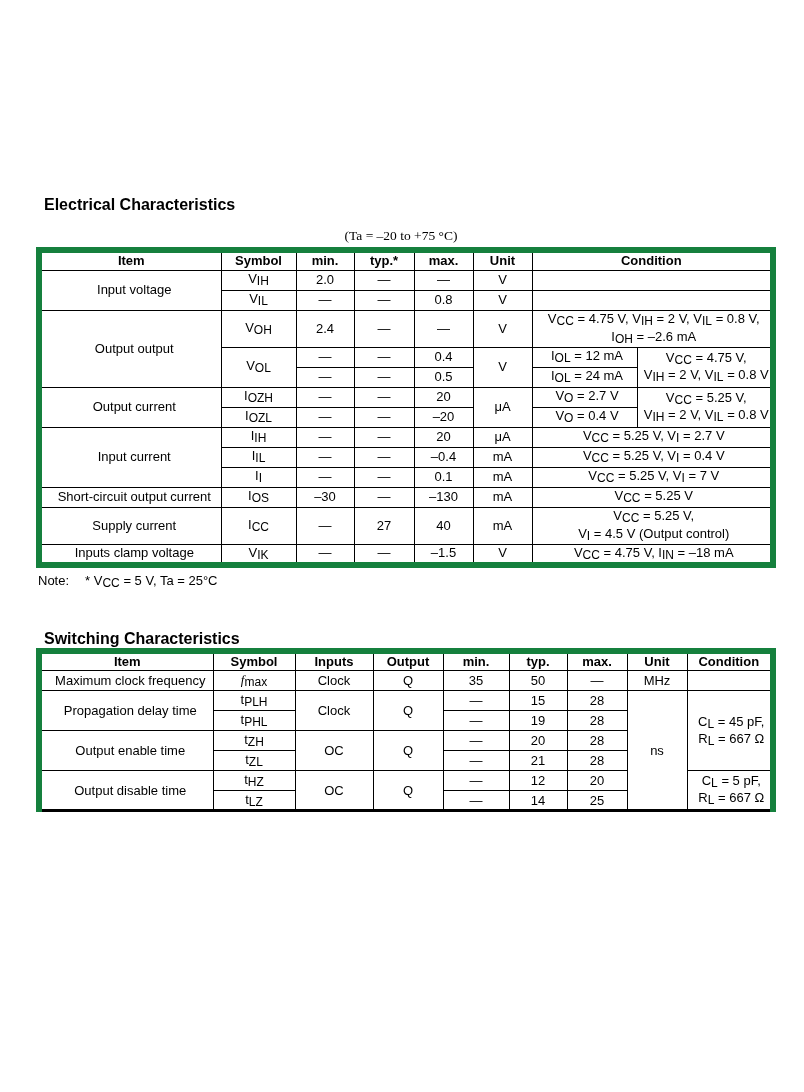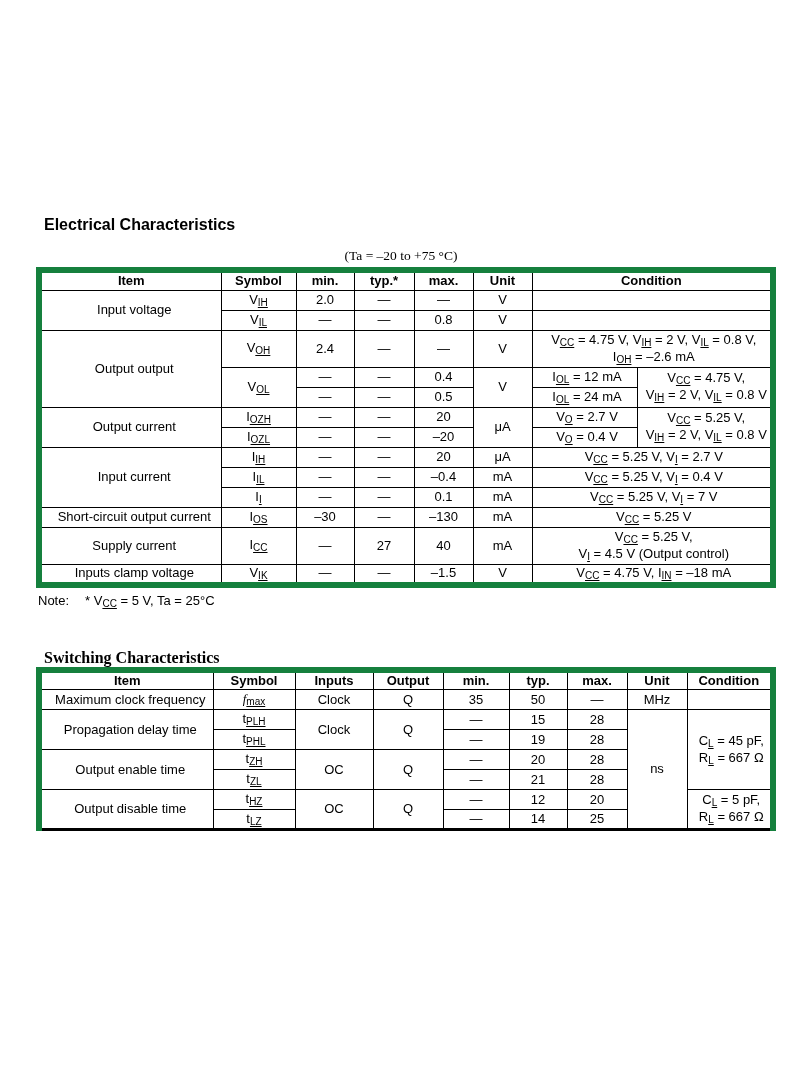--- a/index.html
+++ b/index.html
@@ -4,27 +4,27 @@
 <style>
   * { margin:0; padding:0; box-sizing:border-box; }
   html,body { background:#fff; }
   body {
     width:804px; height:1092px;
     font-family:"Liberation Sans", sans-serif;
     color:#000;
     position:relative;
     overflow:hidden;
   }
-  .content { padding-left:36px; padding-right:38px;margin-top:20px; }
+  .content { padding-left:36px; padding-right:38px; }
   .section-title {
     font-size:16px; font-weight:bold; margin-left:8px;
     font-family:"Liberation Sans", sans-serif;
   }
   #elec-title { padding-top:196px; }
-  #switch-title { margin-top:40px;font-family:Liberation Serif, serif; }
+  #switch-title { margin-top:40px; }
   .temp-note {
     text-align:center;
     font-family:"Liberation Serif", serif;
     font-size:13.5px;
     margin-top:14px;
     margin-bottom:3px;
   }
   table.dtable {
     border-collapse:collapse;
     width:734px;
@@ -40,21 +40,21 @@
     white-space:nowrap;
     vertical-align:middle;
     font-size:13px;
   }
   table.dtable th { font-weight:bold; text-align:center; }
   td.c { text-align:center; }
   td.l { text-align:center; padding-left:6px; }
   td.cond { text-align:center; padding-left:5px; }
   tr.tall > td { height:37px; }
   #switch-table { border-bottom:3px solid #000; }
-  sub { font-size:10px; vertical-align:-2px; letter-spacing:0;text-decoration:underline; }
+  sub { font-size:12px; vertical-align:-2px; letter-spacing:0; }
   i { font-style:italic; font-family:"Liberation Serif", serif; }
   .footnote { margin-top:5px; margin-left:2px; font-size:13px; }
   .footnote-text { margin-left:16px; }
 </style>
 </head>
 <body>
 
 <div class="content">
 
   <div class="section-title" id="elec-title">Electrical Characteristics</div>

